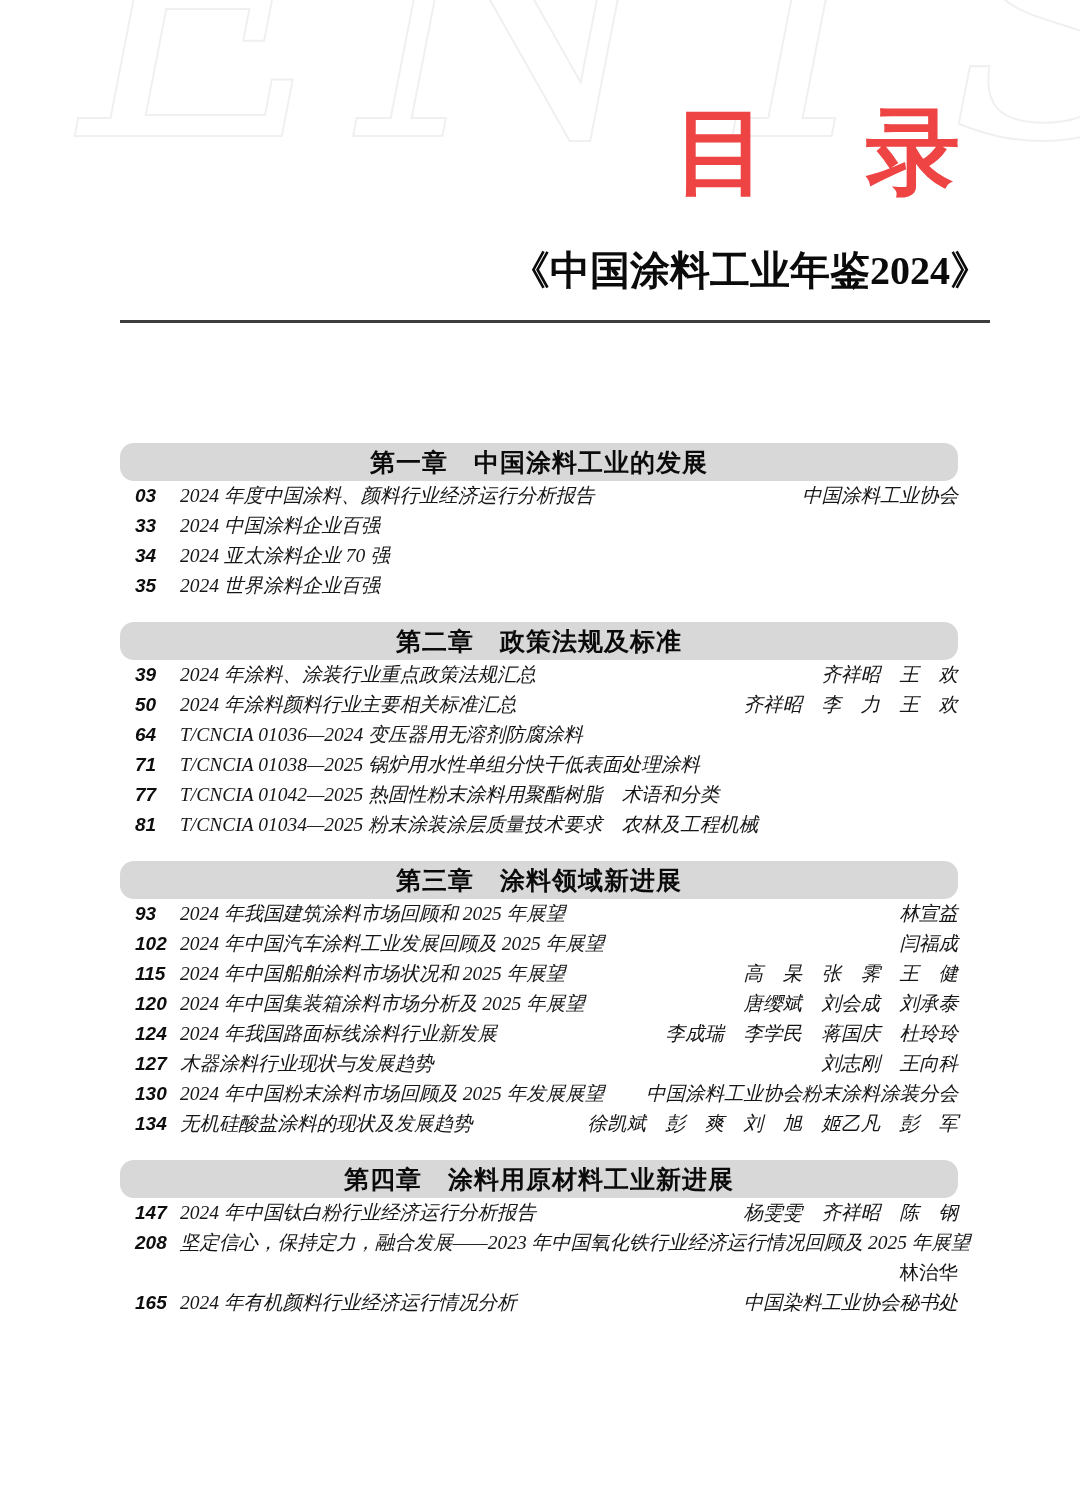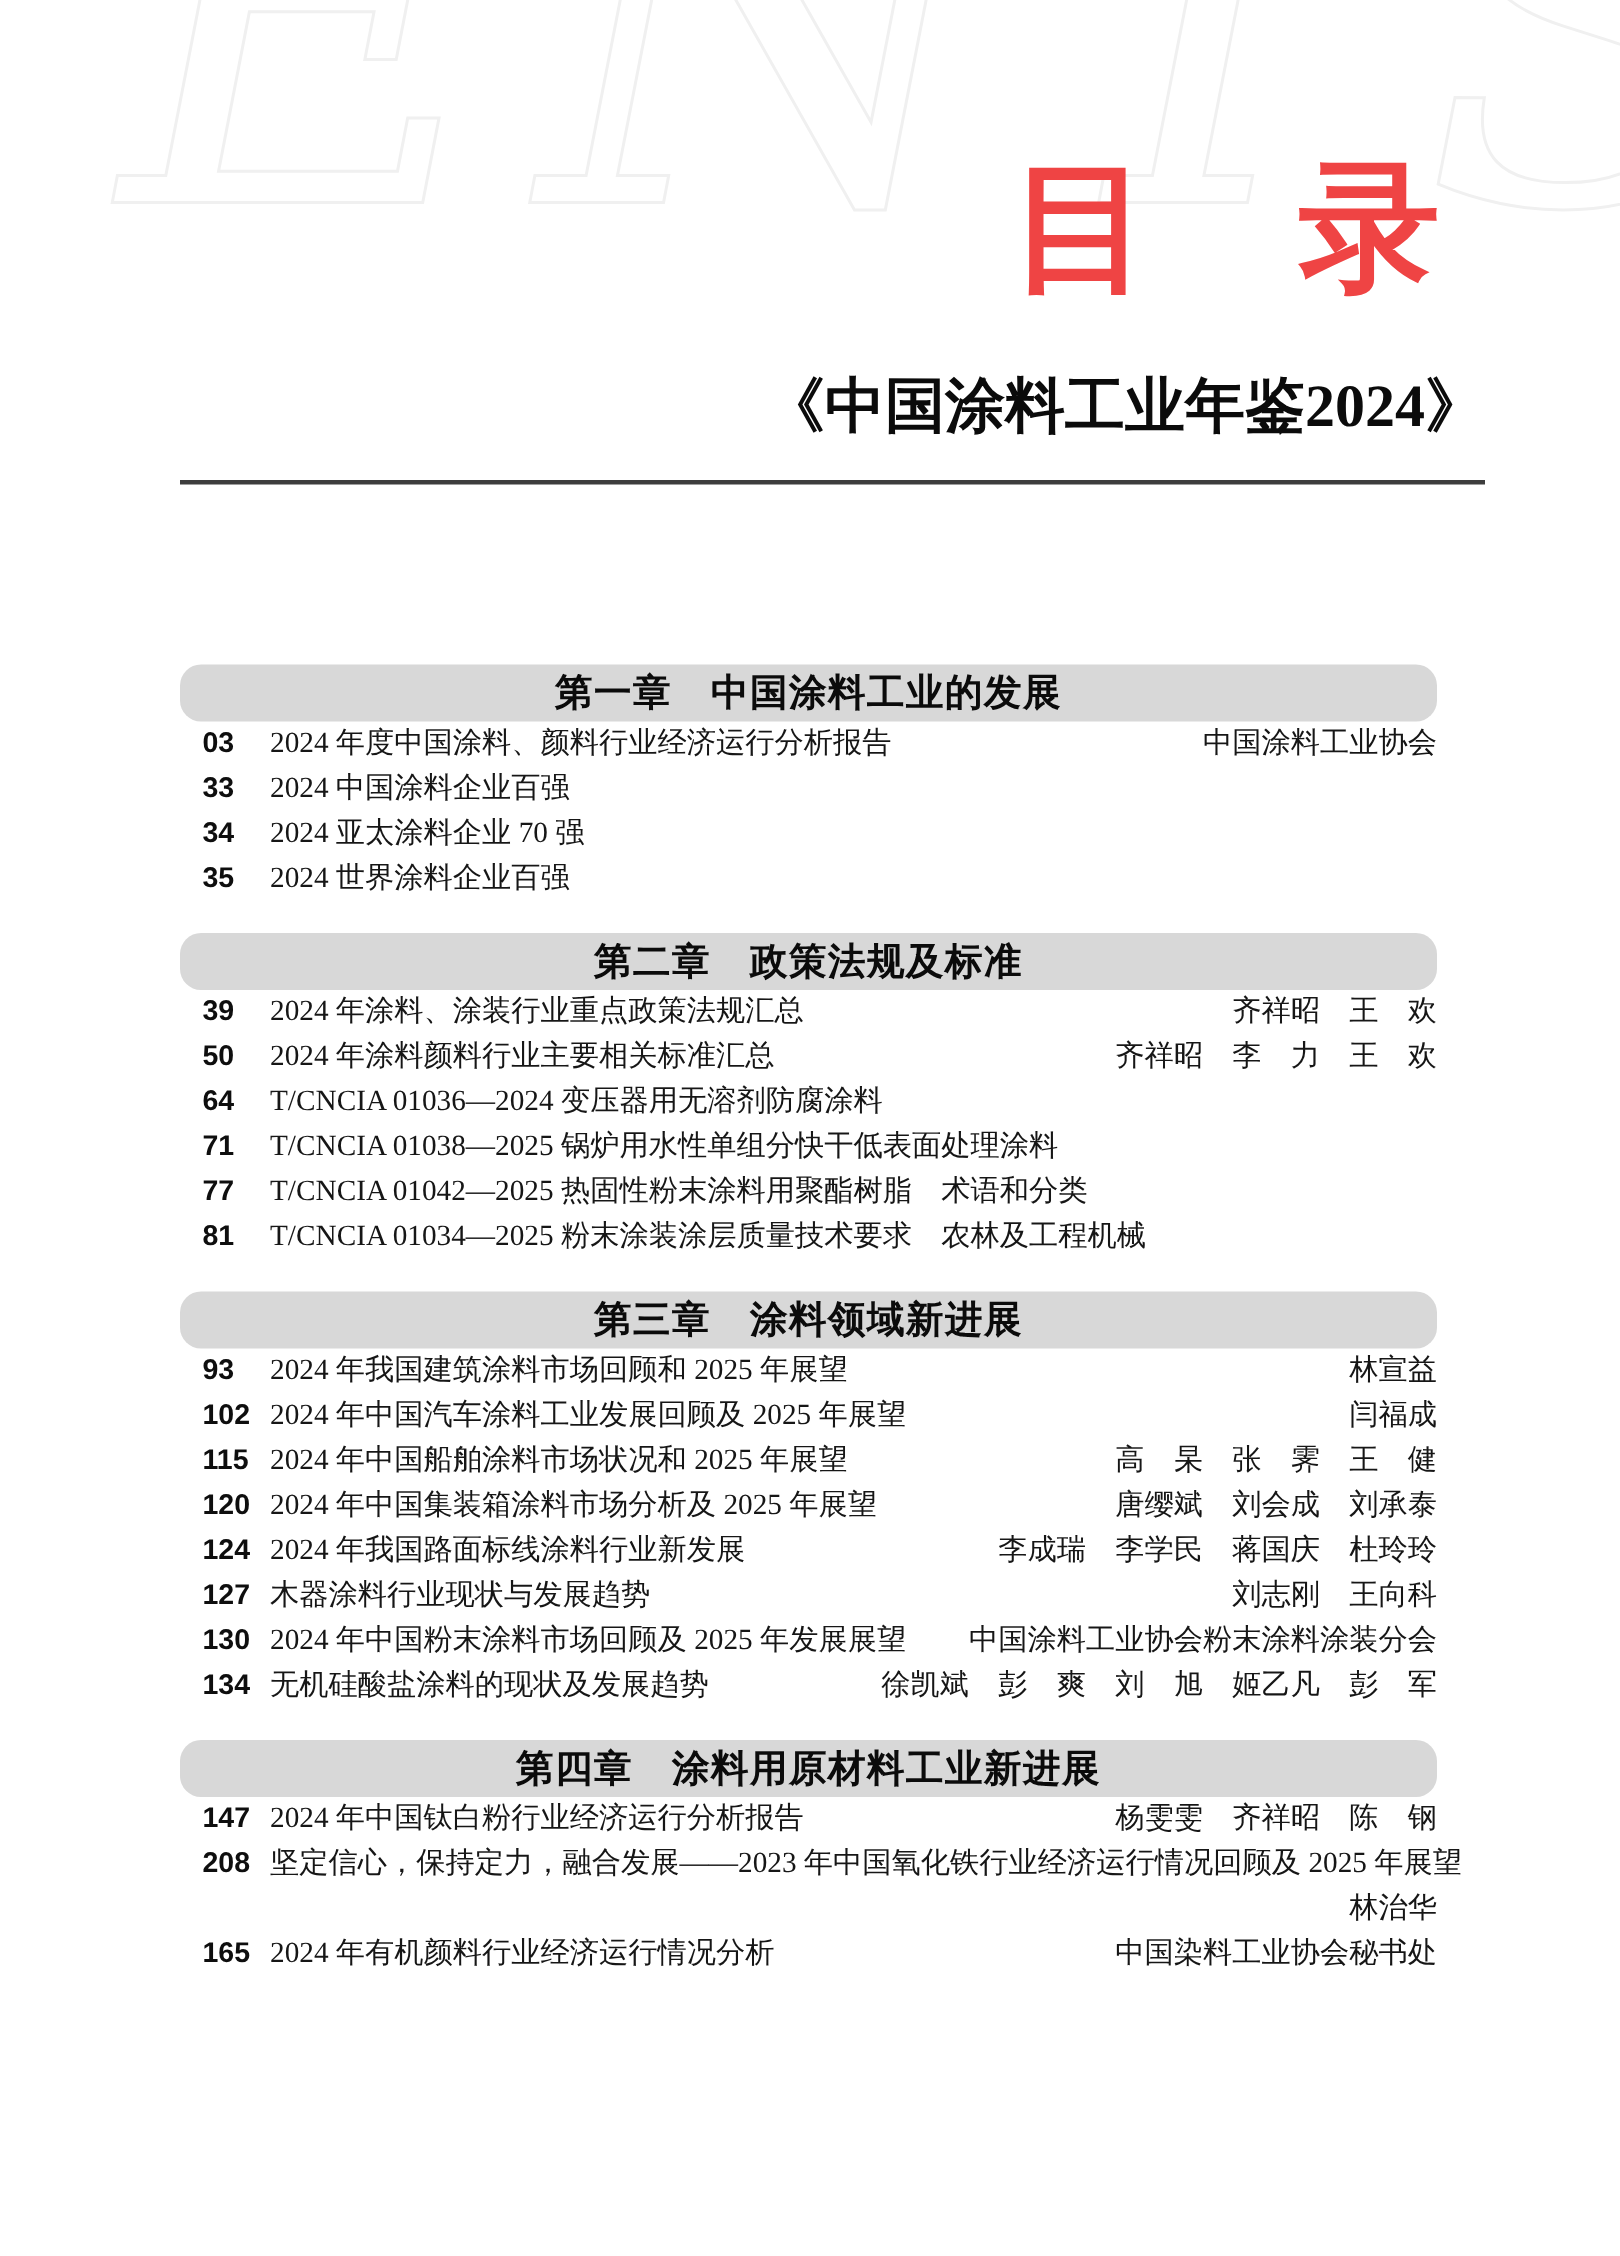--- a/index.html
+++ b/index.html
@@ -63,20 +63,21 @@
     font-weight:800;
     font-size:25px;
     letter-spacing:1px;
     color:#0b0b0b;
     border-radius:14px;
   }
   .entry{
     display:flex;align-items:flex-start;
     line-height:30px;font-size:19.5px;
     color:#161616;
+    font-style:italic;
   }
   .entry .num{
     flex:0 0 60px;box-sizing:border-box;padding-left:15px;
     font-family:"Liberation Sans","DejaVu Sans",sans-serif;
     font-weight:700;font-size:19px;color:#0e0e0e;
   }
   .entry .etitle{white-space:nowrap;}
   .entry .authors{
     margin-left:auto;padding-left:18px;white-space:nowrap;text-align:right;
   }

